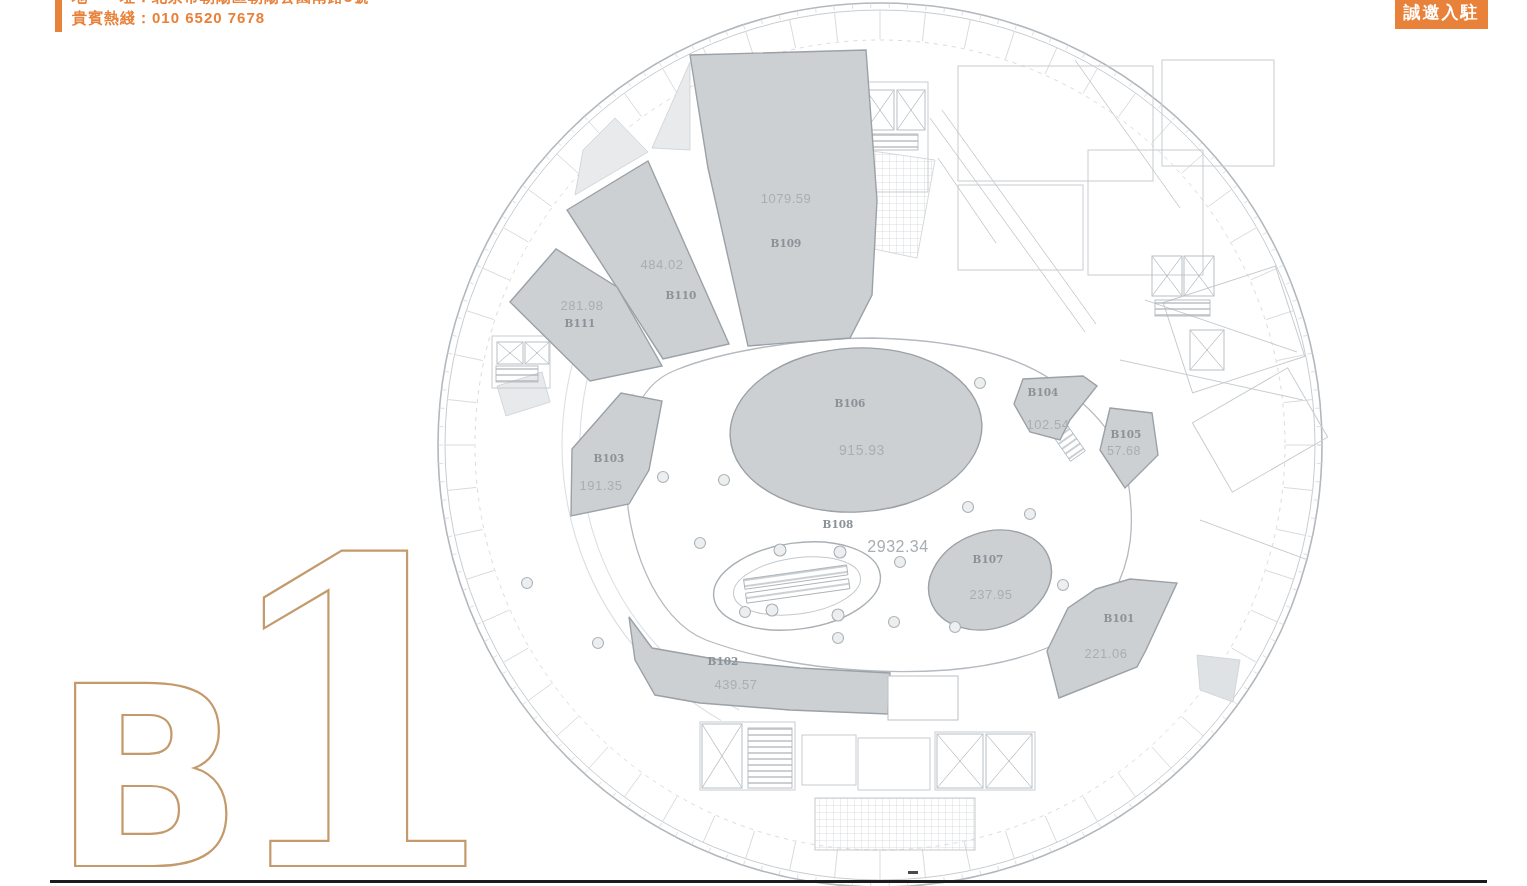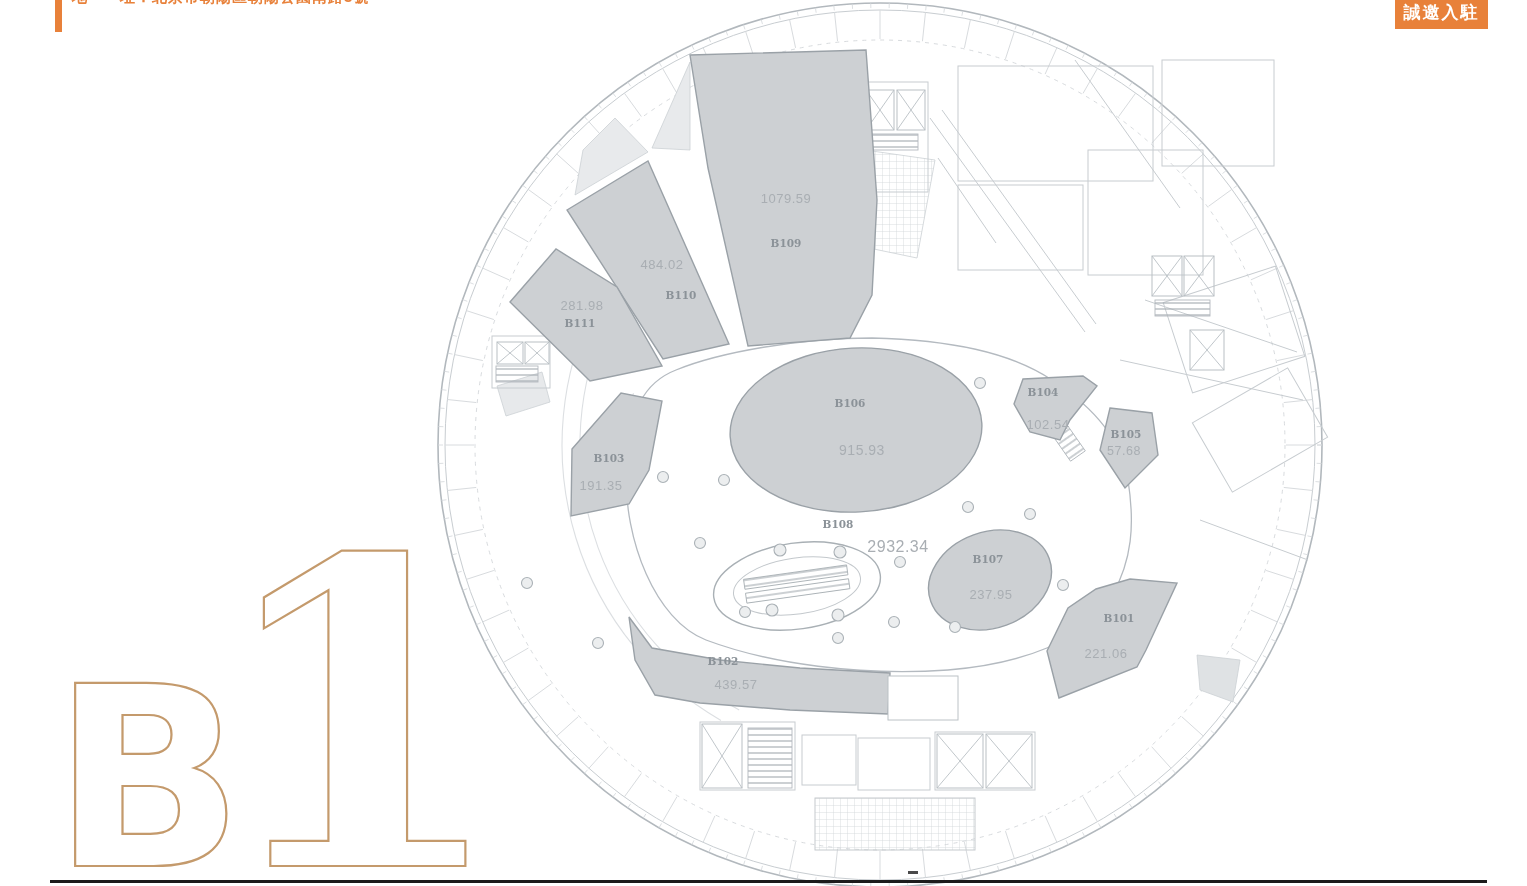--- a/index.html
+++ b/index.html
@@ -19,20 +19,21 @@
   .footer-rule{position:absolute;left:50px;top:880px;width:1437px;height:3px;background:#1c1c1c;}
   .page-dash{position:absolute;left:908px;top:871px;width:10px;height:3px;background:#4a4a4a;}
 </style>
 </head>
 <body>
 
 <div class="accent-bar"></div>
 
 <div class="addr-block">
   <span class="addr-line">地　　址：北京市朝陽區朝陽公園南路3號</span>
+  <span class="addr-line">貴賓熱綫：010 6520 7678</span>
 </div>
 
 <button class="cta-btn">誠邀入駐</button>
 
 <svg id="plan-svg" width="1527" height="886" viewBox="0 0 1527 886" xmlns="http://www.w3.org/2000/svg">
   <defs>
     <pattern id="hatch" width="6" height="6" patternUnits="userSpaceOnUse">
       <path d="M0,3 H6" stroke="#a9b0b5" stroke-width="1.2" fill="none"></path>
     </pattern>
     <pattern id="grid" width="7" height="7" patternUnits="userSpaceOnUse">

